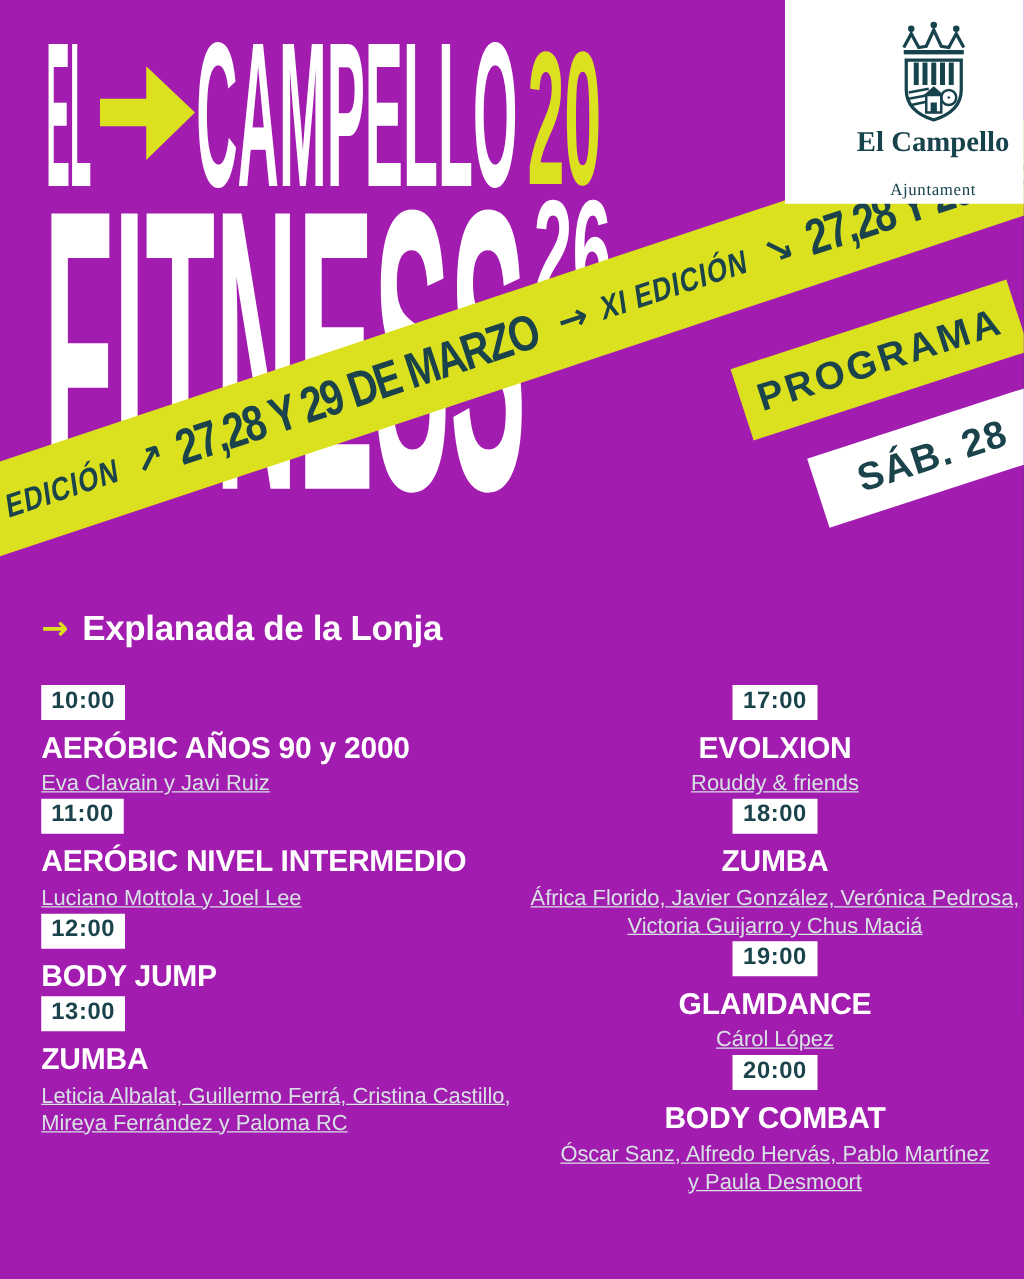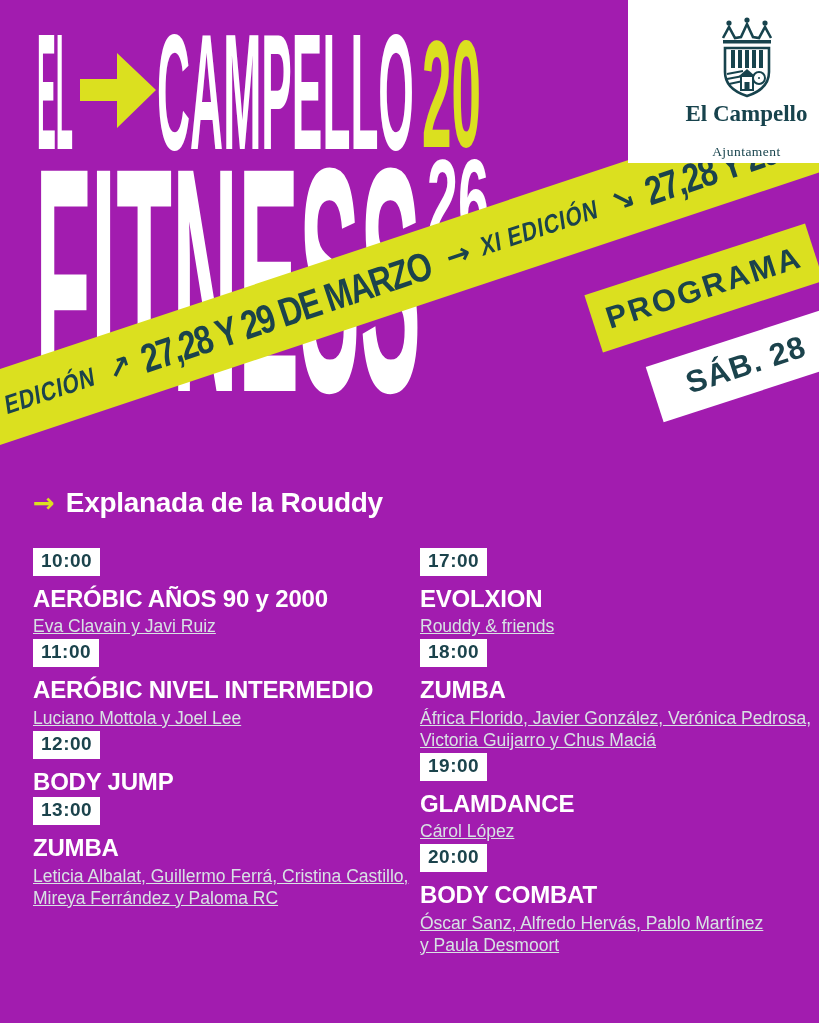--- a/index.html
+++ b/index.html
@@ -104,21 +104,21 @@
   .venue .vtitle {
     color:#FFFFFF; font-size:28px; font-weight:bold; letter-spacing:-0.3px;
   }
 
   
   .col {
     position:absolute; top:548px; z-index:3;
     display:flex; flex-direction:column; gap:2px;
   }
   .col-left { left:33px; width:380px; }
-  .col-right { left:420px; width:400px; }
+  .col-right { left:420px; width:400px;text-align:center; }
   .entry { }
   .time {
     display:inline-block; background:#FFFFFF; color:#1B434C;
     font-weight:bold; font-size:19px; letter-spacing:0.5px;
     padding:2px 8px 3px 8px; line-height:1.2;
   }
   .etitle {
     margin-top:9px; color:#FFFFFF; font-weight:bold; font-size:24px;
     letter-spacing:-0.2px; line-height:1.15; white-space:pre;
   }
@@ -188,21 +188,21 @@
   <div class="programa">
     <span>PROGRAMA</span>
   </div>
 
   <div class="day">
     <span>SÁB. 28</span>
   </div>
 
   <div class="venue">
     <span class="varrow">→</span>
-    <span class="vtitle">Explanada de la Rouddy</span>
+    <span class="vtitle">Explanada de la Lonja</span>
   </div>
 
   <div class="col col-left">
     <div class="entry">
       <span class="time">10:00</span>
       <div class="etitle">AERÓBIC AÑOS 90 y 2000</div>
       <div class="enames">Eva Clavain y Javi Ruiz</div>
     </div>
     <div class="entry">
       <span class="time">11:00</span>

